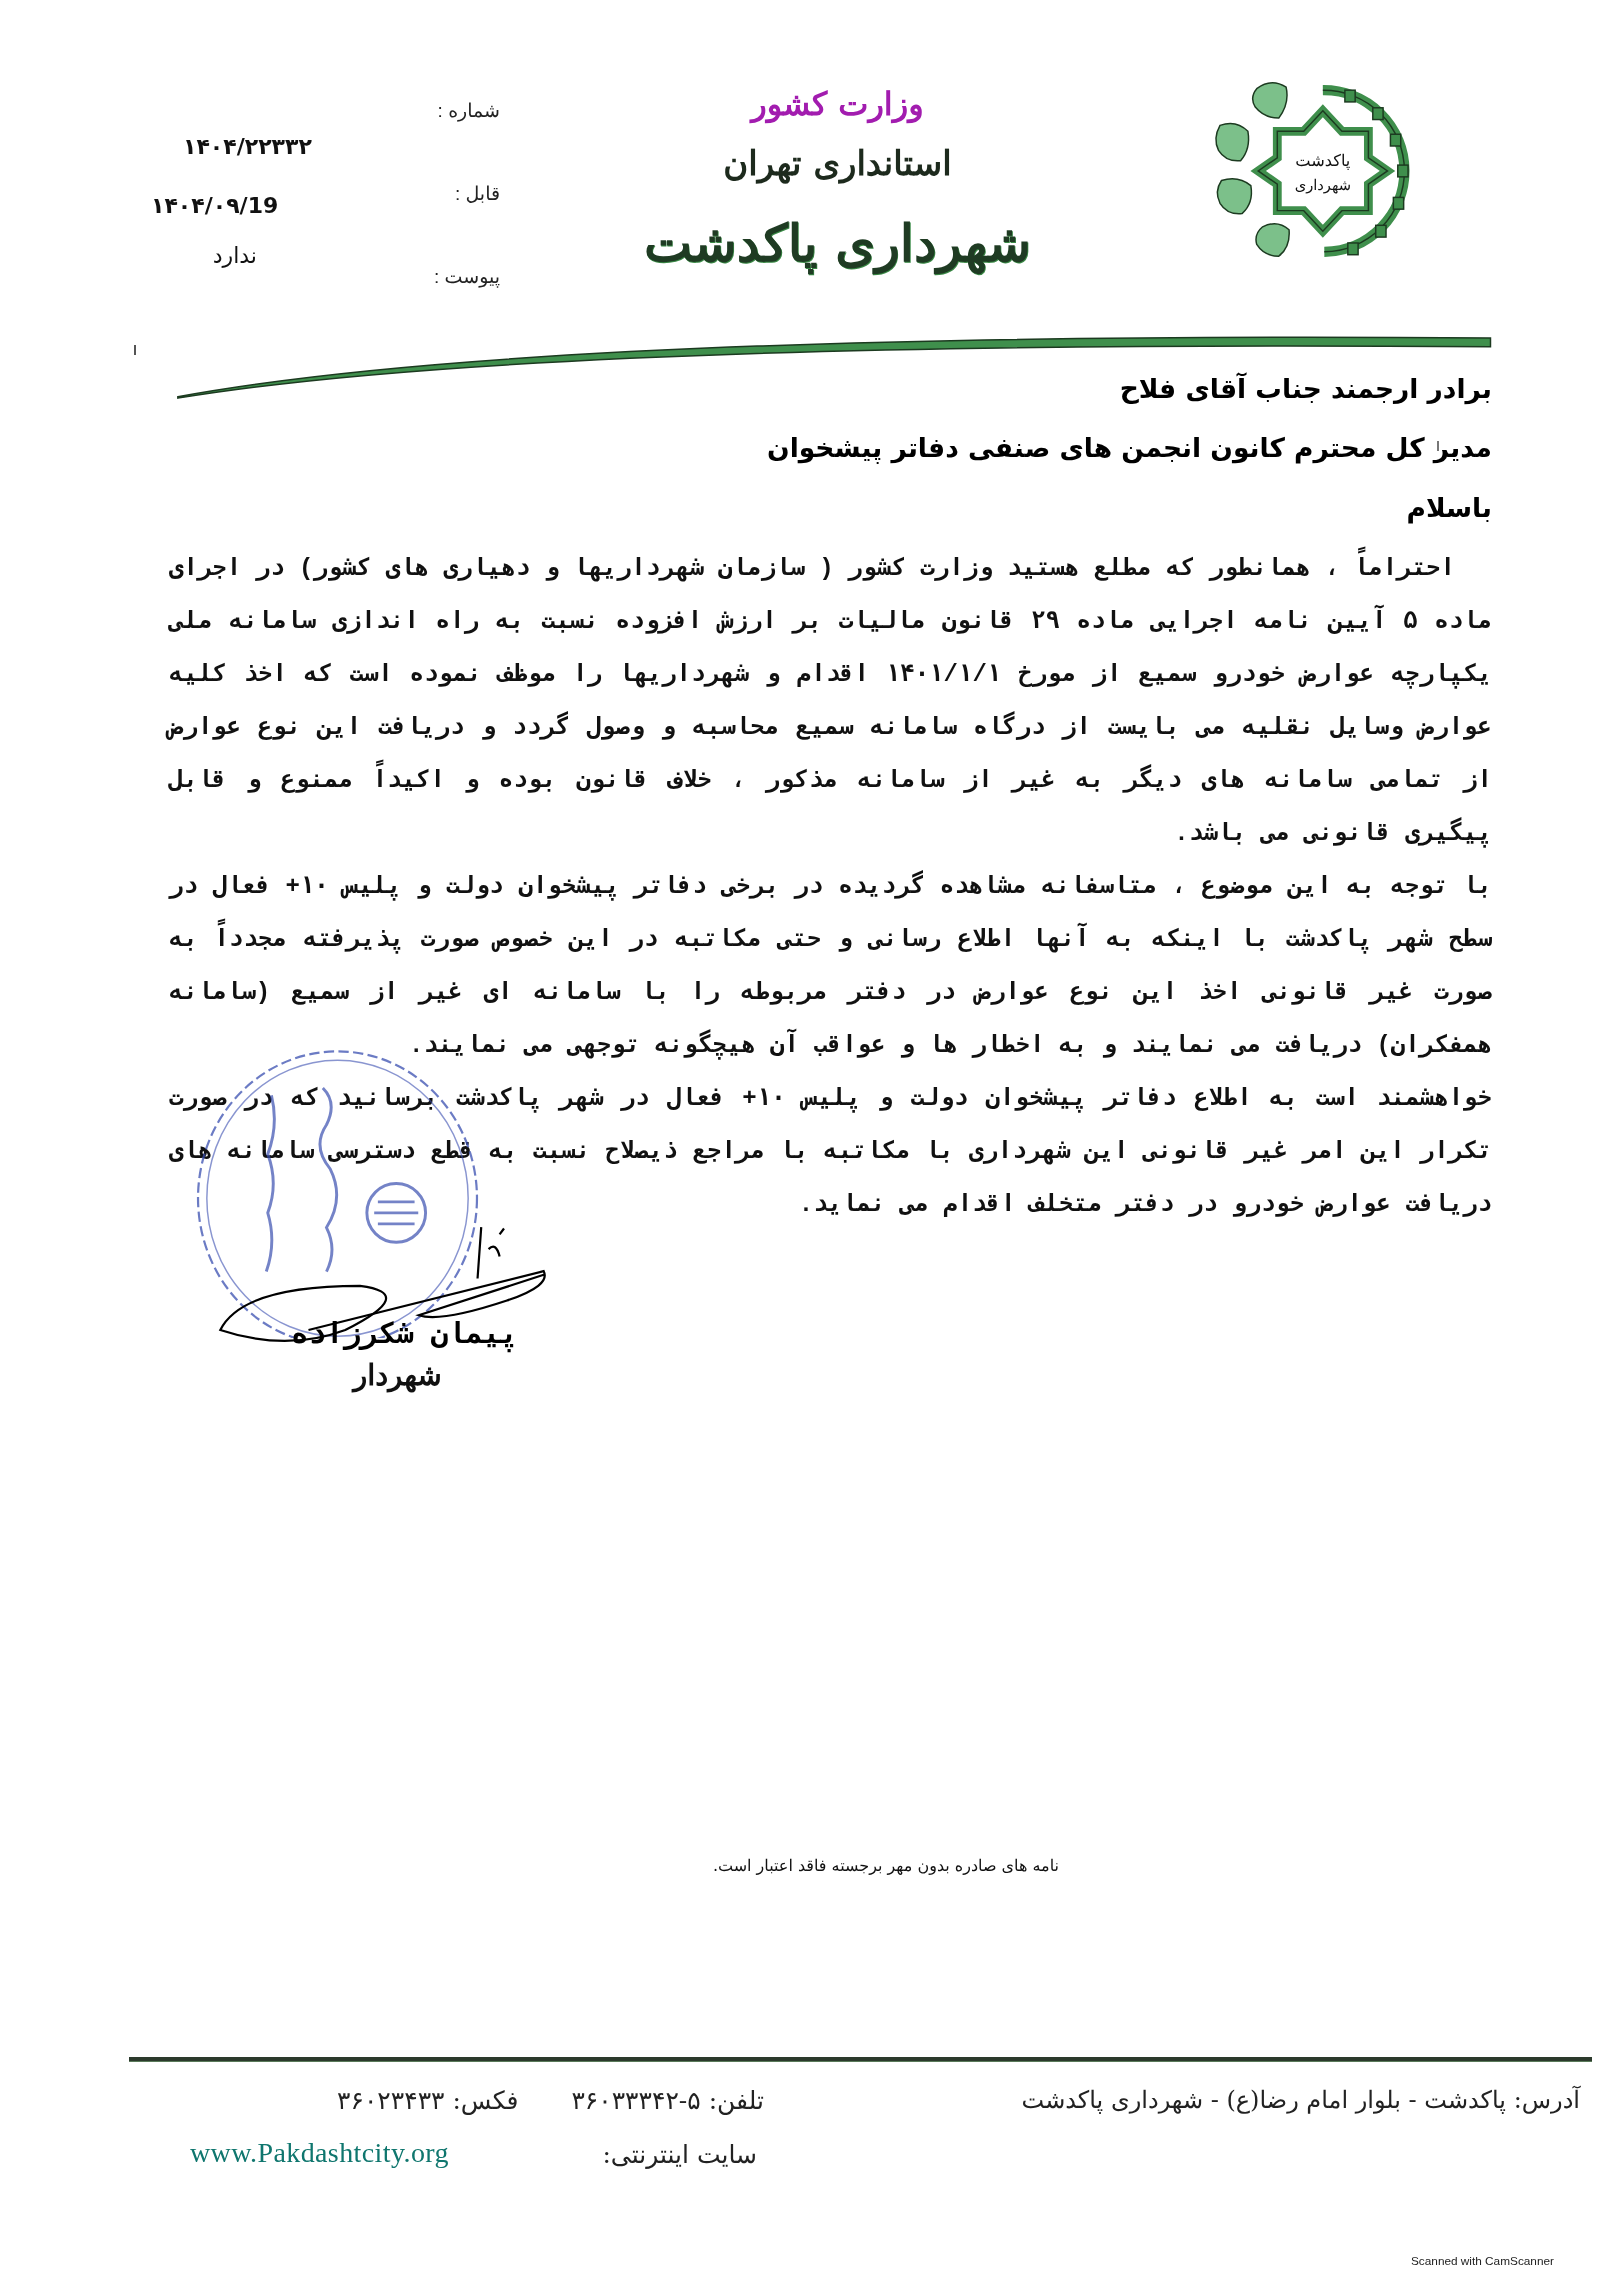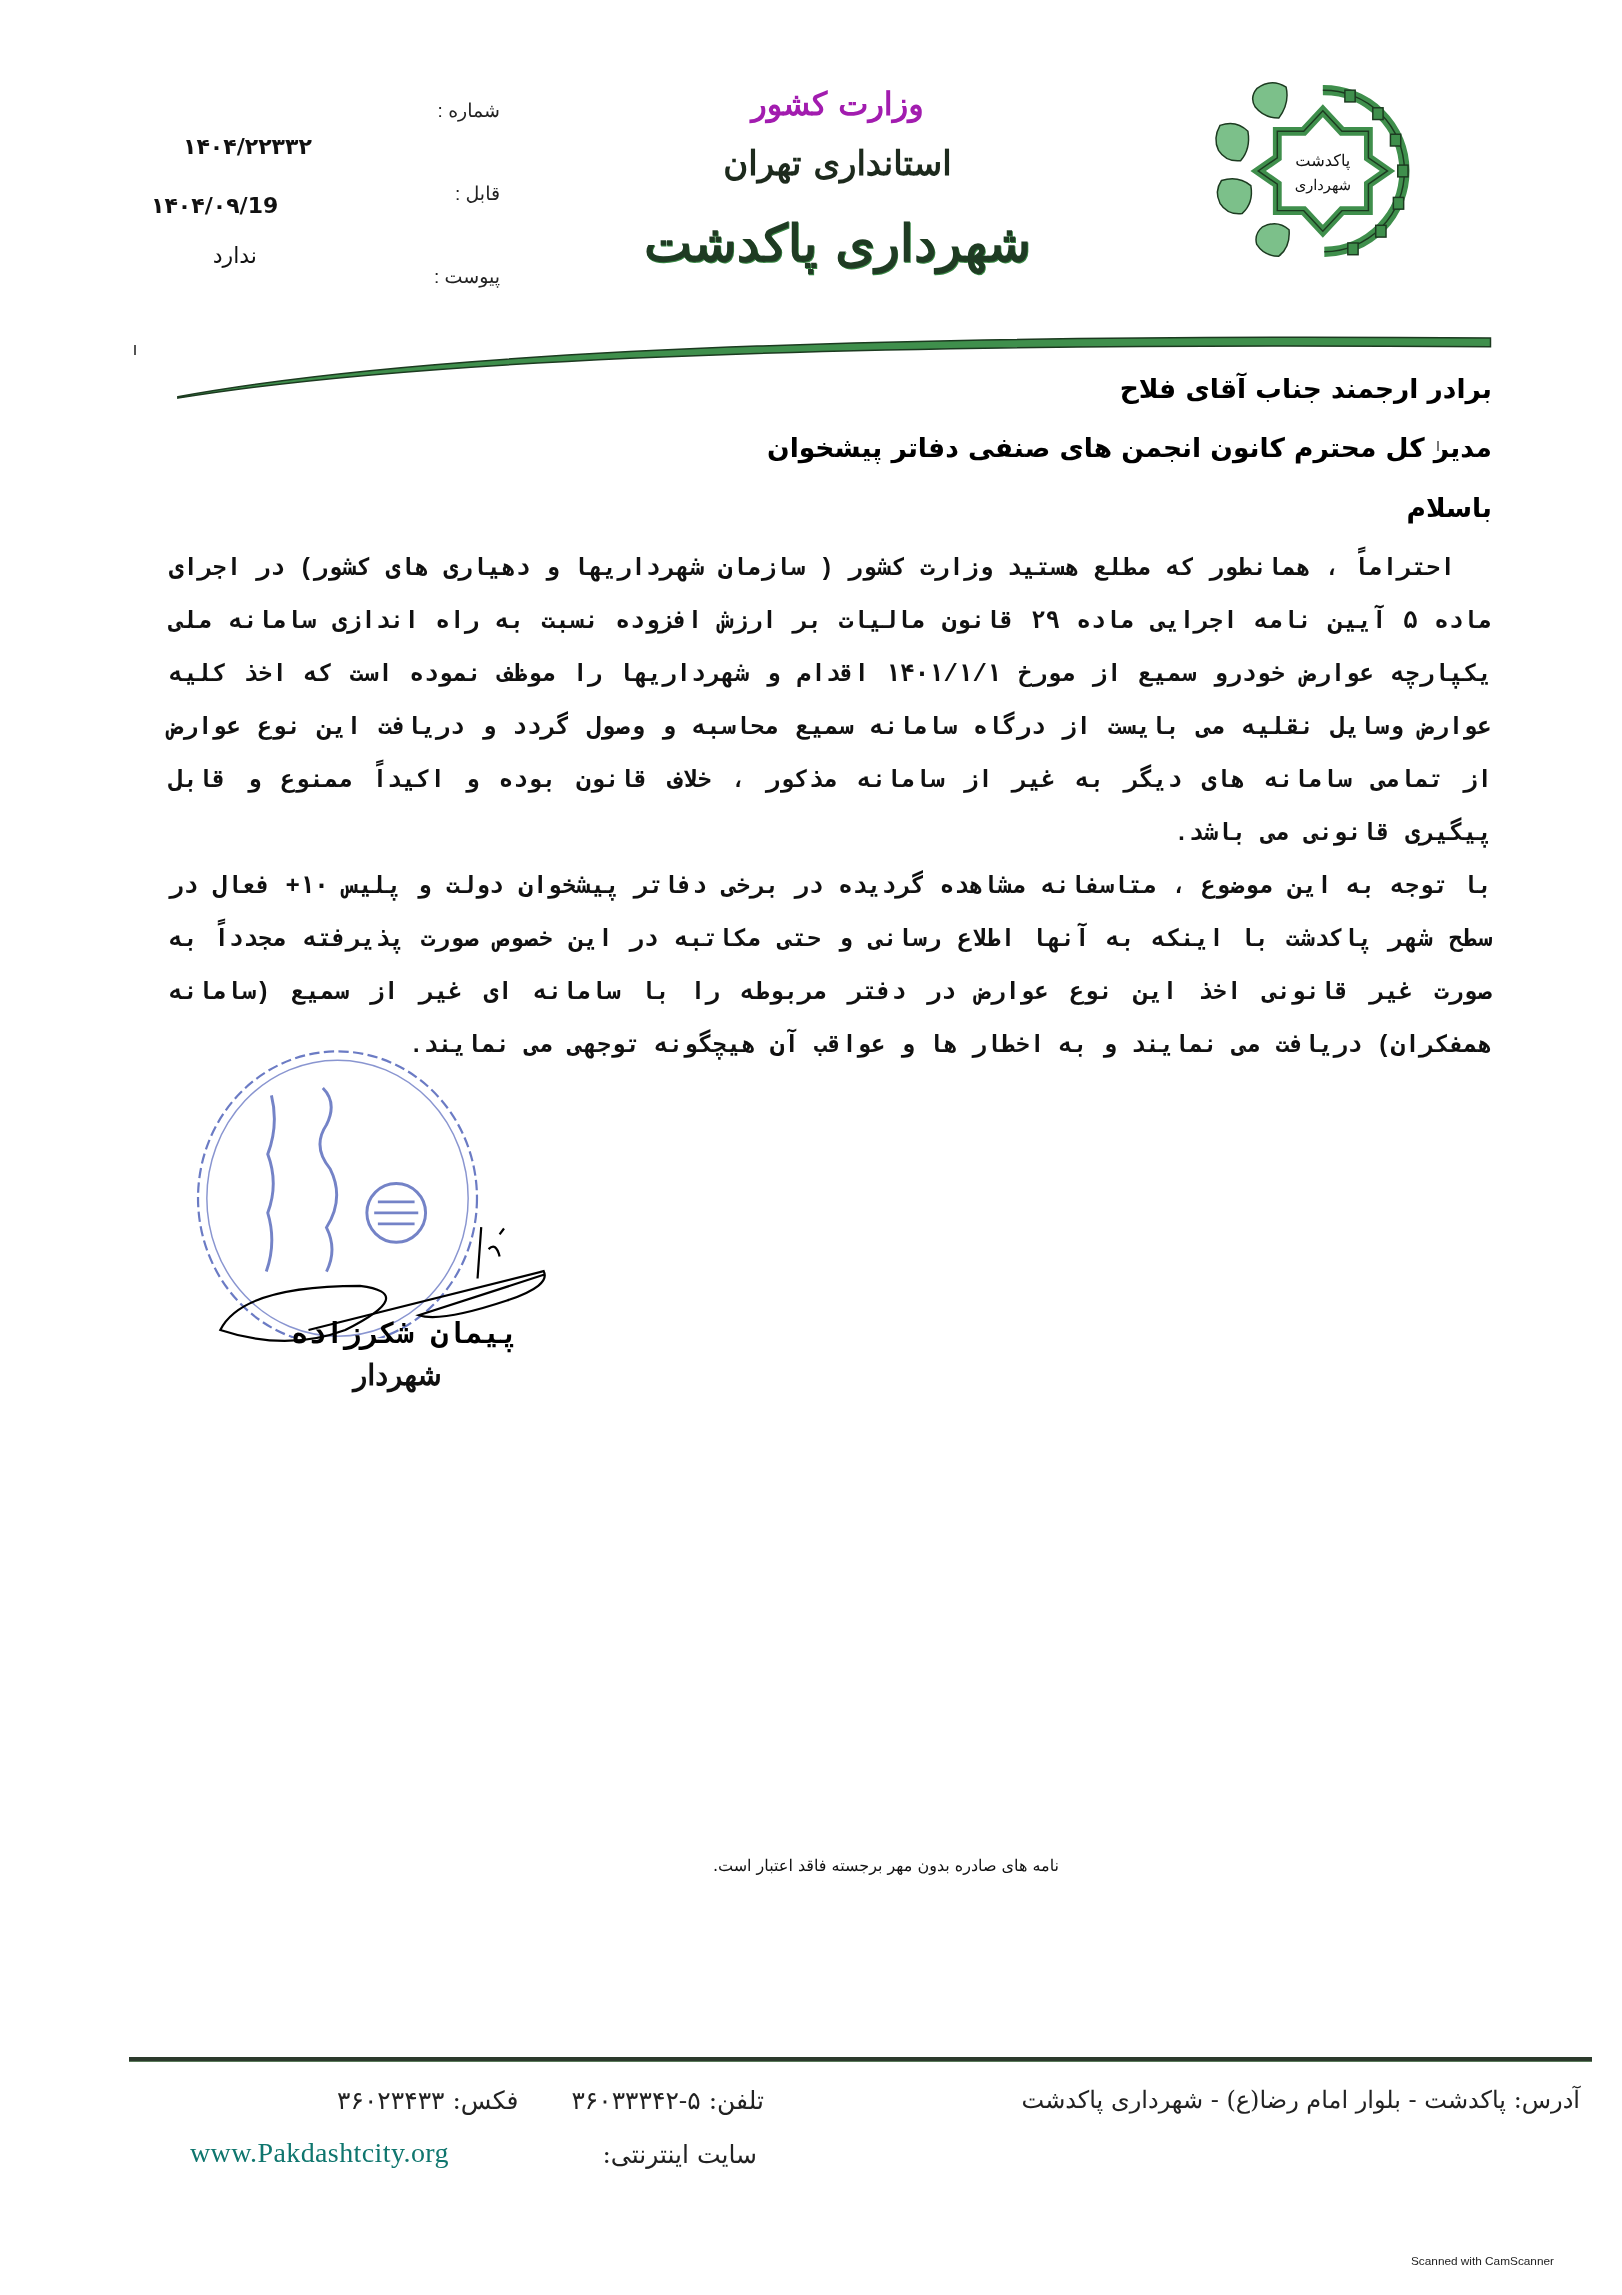--- a/index.html
+++ b/index.html
@@ -110,20 +110,21 @@
   </svg>
 </div>
 
 <div class="abs rtl salutation" style="left:735px; top:373px; width:757px;">برادر ارجمند جناب آقای فلاح</div>
 <div class="abs rtl salutation" style="left:441px; top:432px; width:1051px;">مدیر کل محترم کانون انجمن های صنفی دفاتر پیشخوان</div>
 <div class="abs rtl salutation" style="left:1176px; top:492px; width:316px;">باسلام</div>
 
 <div class="abs rtl body-text" style="top:542px;">
   <p class="indent"><span>احتراماً ، همانطور که مطلع هستید وزارت کشور ( سازمان شهرداریها و دهیاری های کشور) در اجرای ماده ۵ آیین نامه اجرایی ماده ۲۹ قانون مالیات بر ارزش افزوده نسبت به راه اندازی سامانه ملی یکپارچه عوارض خودرو </span><span class="emph">سمیع از مورخ ۱۴۰۱/۱/۱</span><span> اقدام و شهرداریها را موظف نموده است که اخذ کلیه عوارض وسایل نقلیه می بایست از درگاه سامانه سمیع محاسبه و وصول گردد و دریافت این نوع عوارض از تمامی سامانه های دیگر به غیر از سامانه مذکور ، خلاف قانون بوده و اکیداً ممنوع و قابل پیگیری قانونی می باشد.</span></p>
   <p>با توجه به این موضوع ، متاسفانه مشاهده گردیده در برخی دفاتر پیشخوان دولت و پلیس ۱۰+ فعال در سطح شهر پاکدشت با اینکه به آنها اطلاع رسانی و حتی مکاتبه در این خصوص صورت پذیرفته مجدداً به صورت غیر قانونی اخذ این نوع عوارض در دفتر مربوطه را با سامانه ای غیر از سمیع (سامانه همفکران) دریافت می نمایند و به اخطار ها و عواقب آن هیچگونه توجهی می نمایند.</p>
+  <p>خواهشمند است به اطلاع دفاتر پیشخوان دولت و پلیس ۱۰+ فعال در شهر پاکدشت برسانید که در صورت تکرار این امر غیر قانونی این شهرداری با مکاتبه با مراجع ذیصلاح نسبت به قطع دسترسی سامانه های دریافت عوارض خودرو در دفتر متخلف اقدام می نماید.</p>
 </div>
 
 <div class="abs stamp">
   <svg viewBox="0 0 440 420" width="323" height="309">
     <ellipse cx="220" cy="230" rx="190" ry="200" fill="none" stroke="#3a4fb0" stroke-width="3" stroke-dasharray="14 6" opacity="0.75"></ellipse>
     <ellipse cx="220" cy="230" rx="178" ry="188" fill="none" stroke="#3a4fb0" stroke-width="2" opacity="0.6"></ellipse>
     <g fill="none" stroke="#3a4fb0" stroke-width="4" opacity="0.7">
       <path d="M130 90 q10 40 -5 80 q15 40 0 80 q12 40 -2 80"></path>
       <path d="M200 80 q20 20 5 50 q-20 30 5 60 q20 40 -5 80 q15 30 0 60"></path>
       <circle cx="300" cy="250" r="40"></circle>

